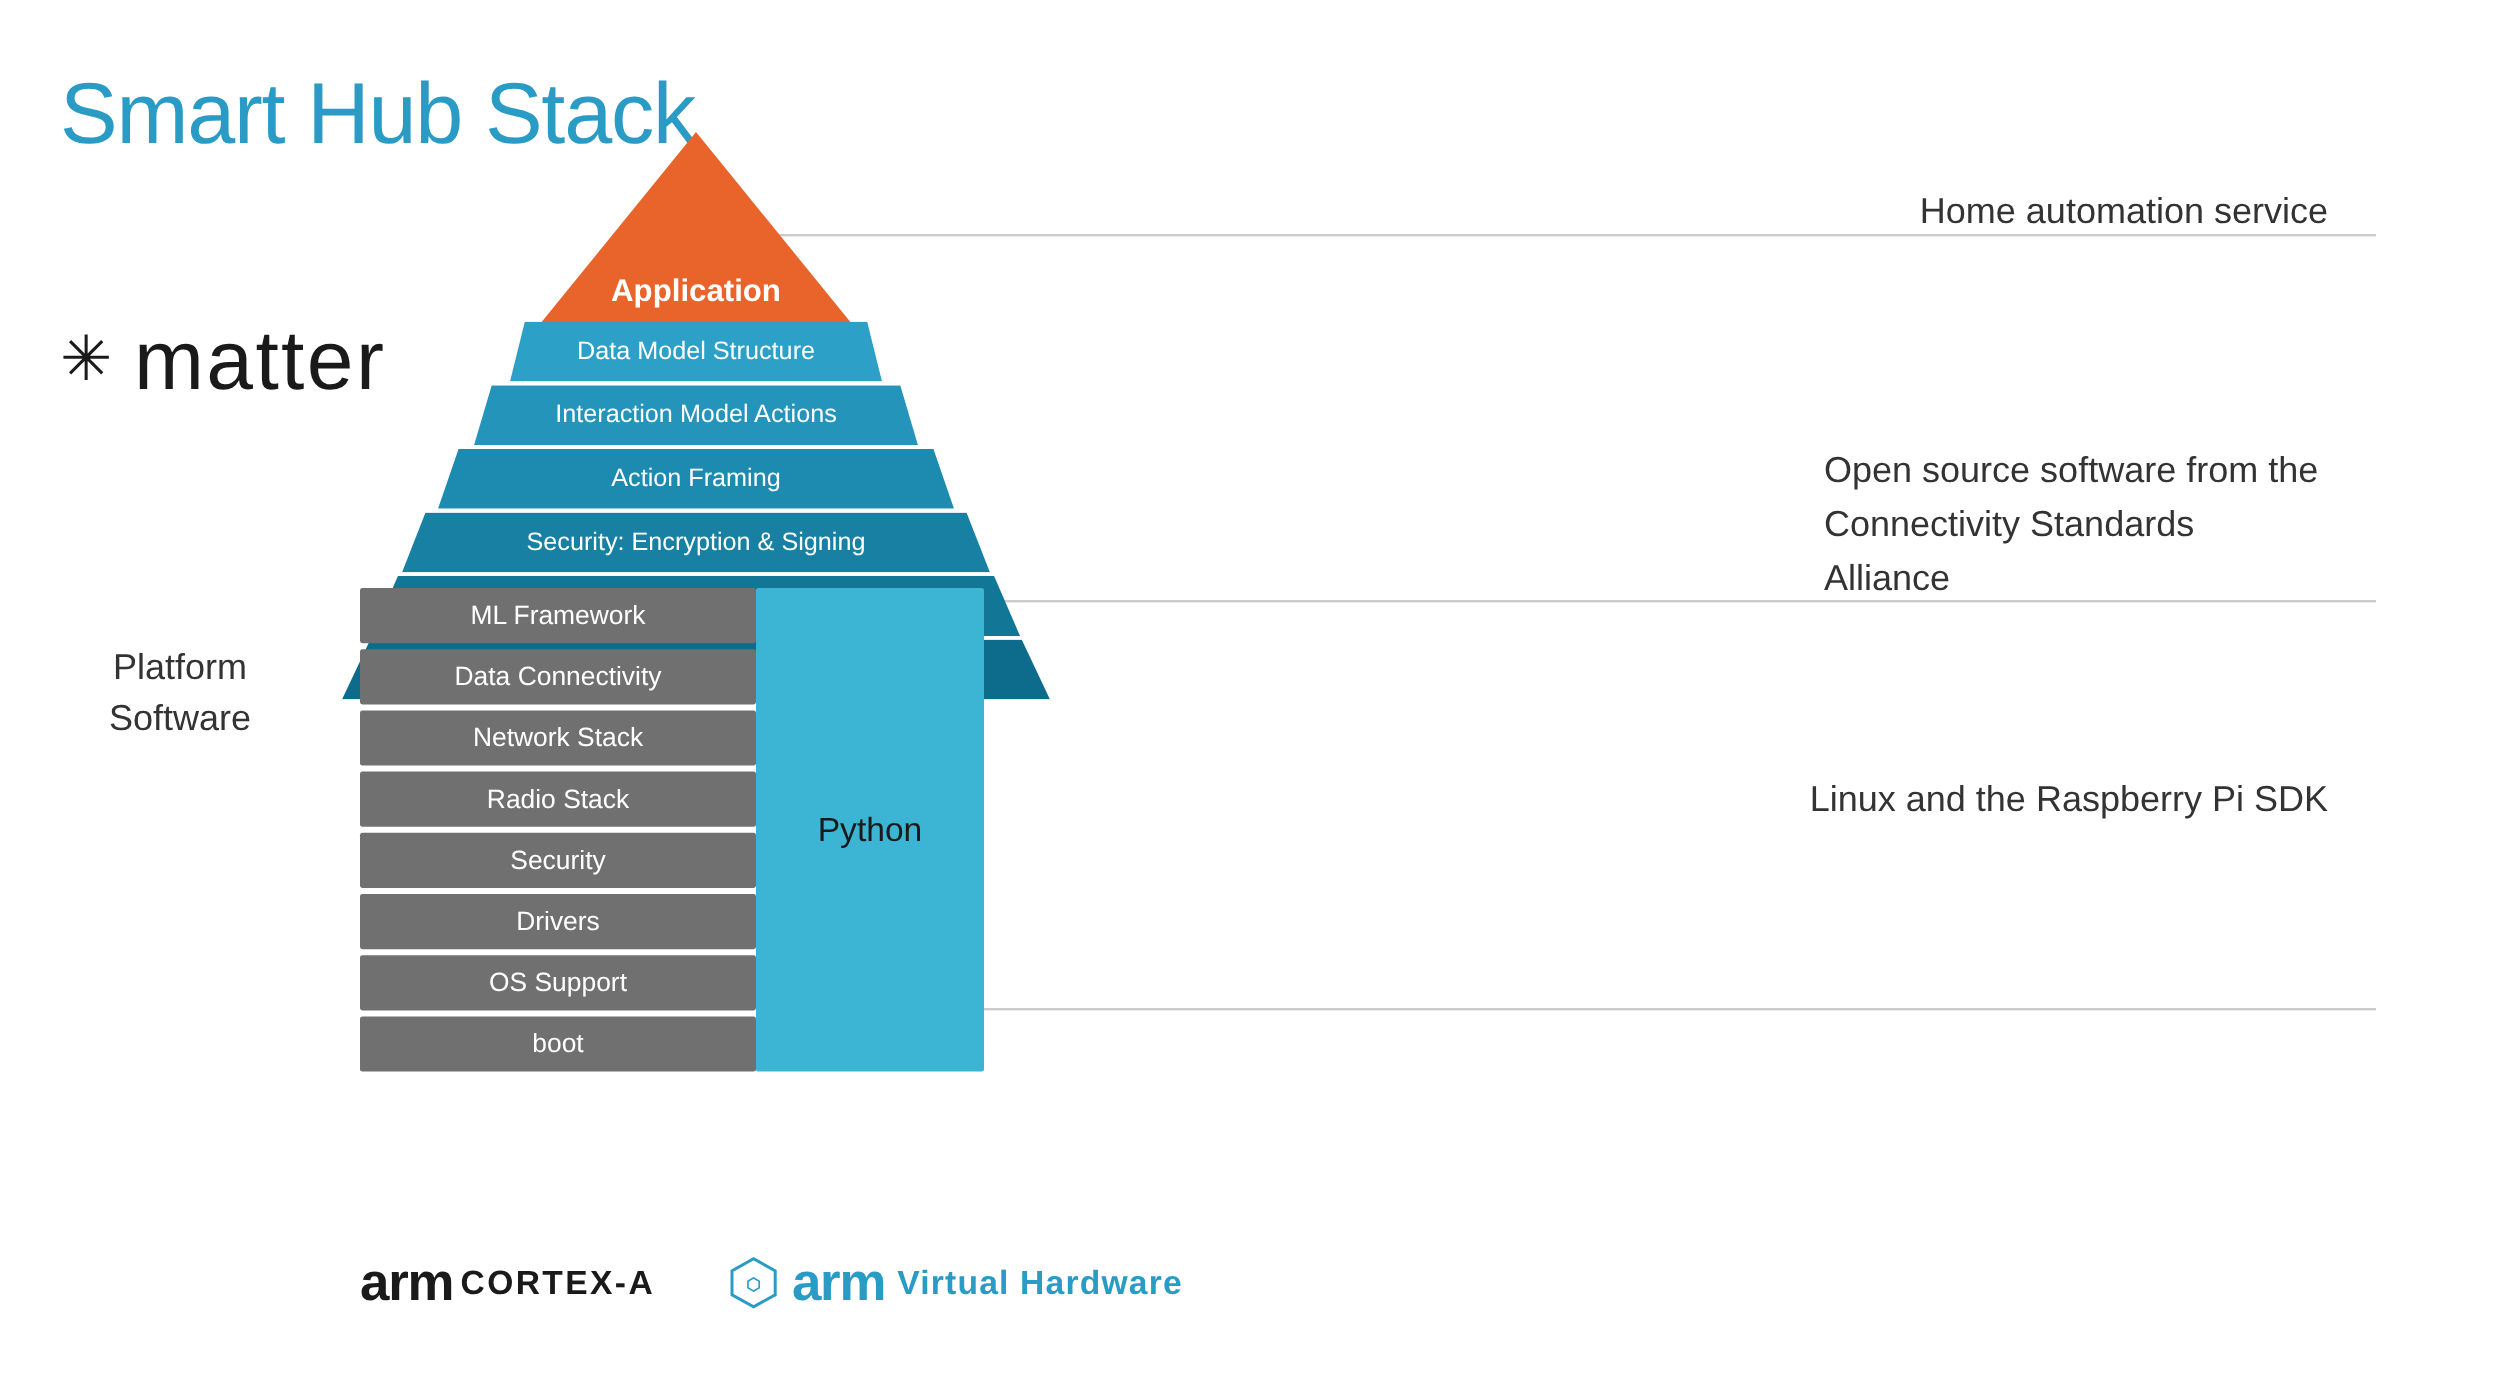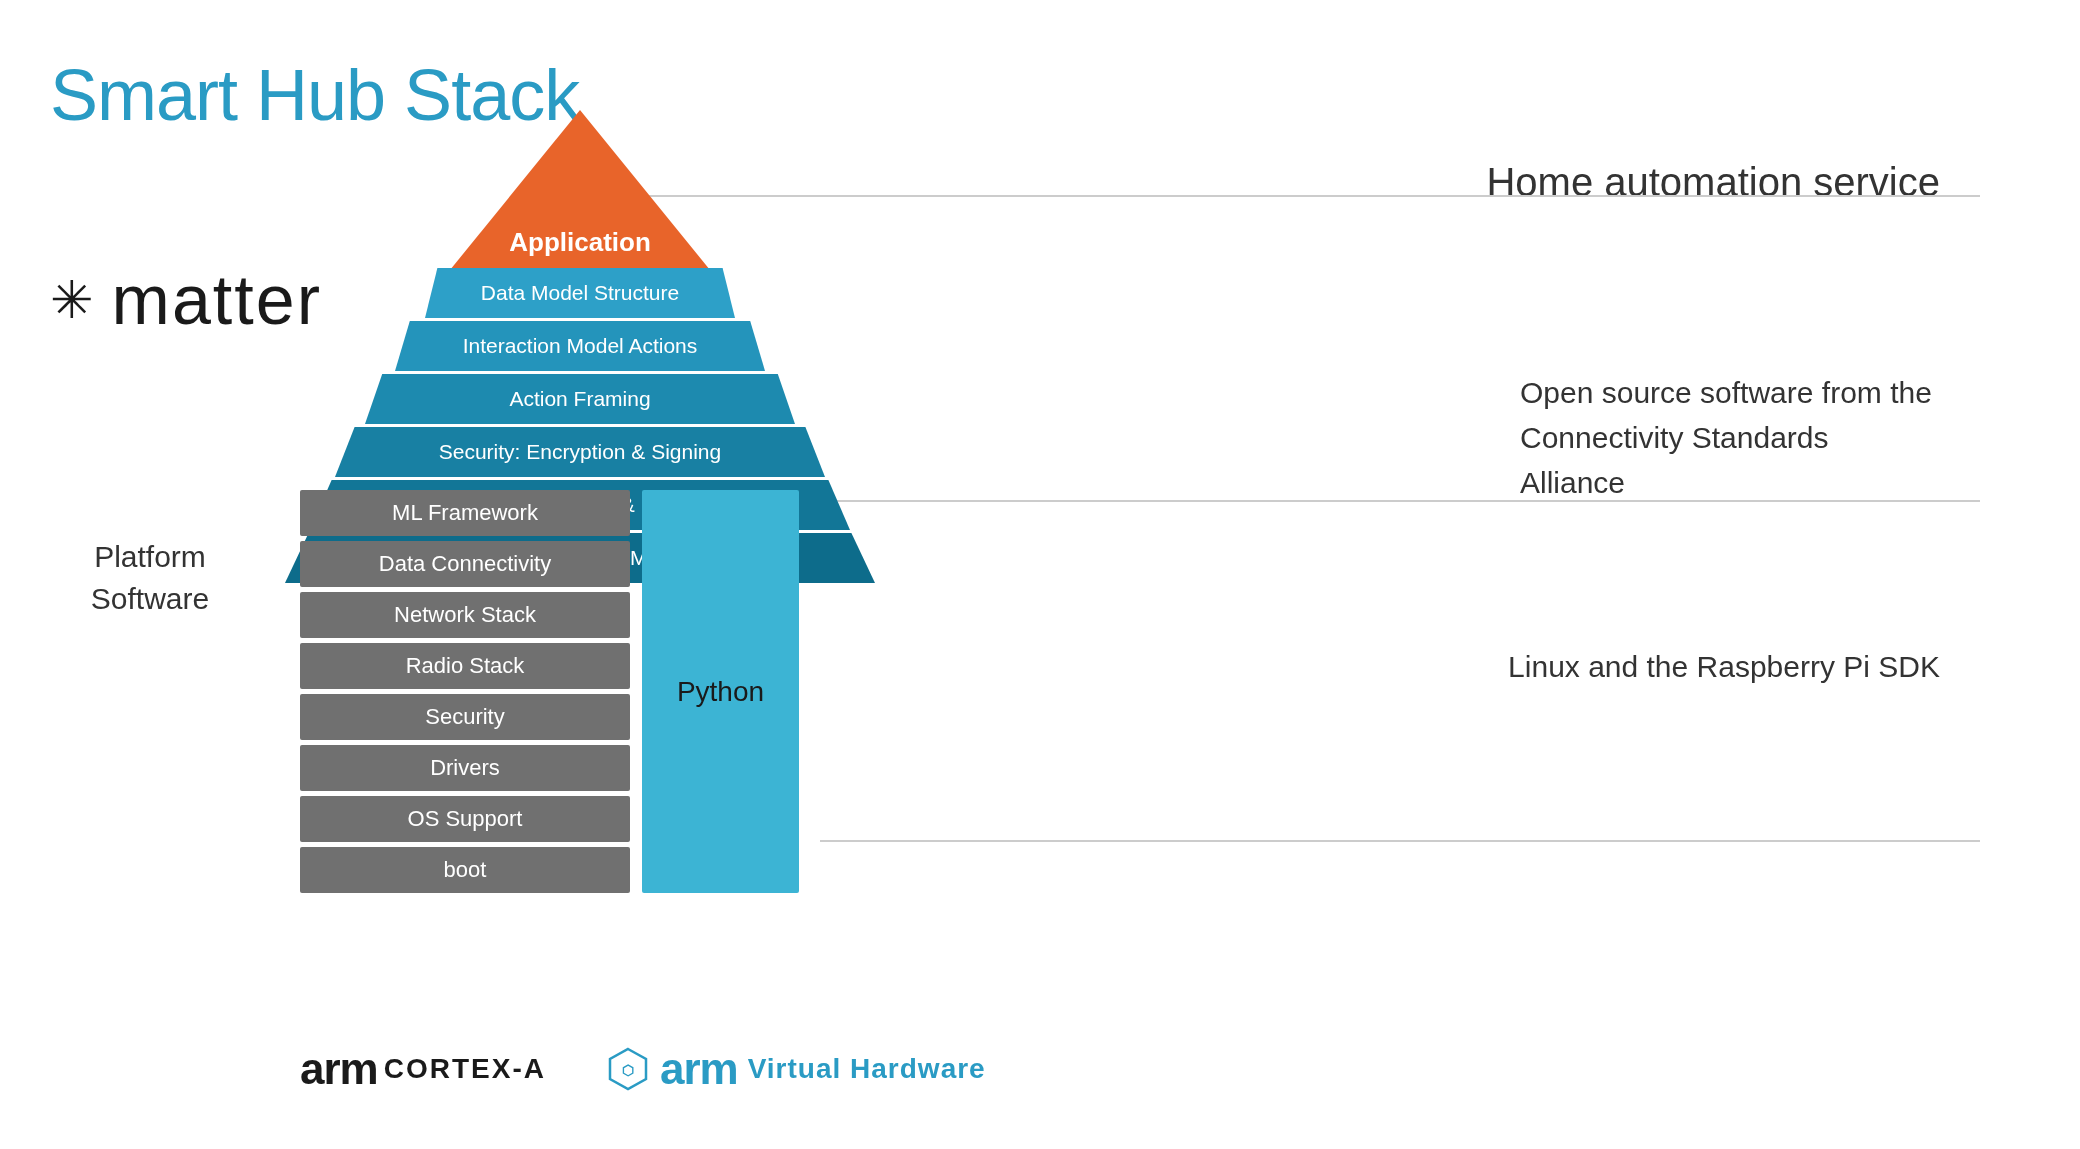--- a/index.html
+++ b/index.html
@@ -53,21 +53,21 @@
       line-height: 1.4;
       text-align: center;
       width: 200px;
     }
 
     
     .annotation-top {
       position: absolute;
       top: 160px;
       right: 140px;
-      font-size: 40px;
+      font-size: 30px;
       color: #333;
     }
     .annotation-middle {
       position: absolute;
       top: 370px;
       right: 140px;
       font-size: 30px;
       color: #333;
       line-height: 1.5;
       max-width: 420px;
@@ -168,21 +168,21 @@
     .layer-4 { width: 490px; background: #1880a3; }
     .layer-5 { width: 540px; background: #127697; }
     .layer-6 { width: 590px; background: #0d6c8b; }
 
     
     .platform-container {
       position: absolute;
       top: 490px;
       left: 300px;
       display: flex;
-      gap: 12px;
+      gap: 0;
     }
 
     .platform-left {
       display: flex;
       flex-direction: column;
       gap: 5px;
       width: 330px;
     }
 
     .platform-row {
@@ -194,21 +194,21 @@
       border-radius: 2px;
     }
 
     .python-box {
       background: #3cb4d4;
       color: #1a1a1a;
       font-size: 28px;
       display: flex;
       align-items: center;
       justify-content: center;
-      width: 157px;
+      width: 190px;
       border-radius: 2px;
     }
 
     
     .bottom-logos {
       position: absolute;
       bottom: 55px;
       left: 300px;
       display: flex;
       align-items: flex-end;

